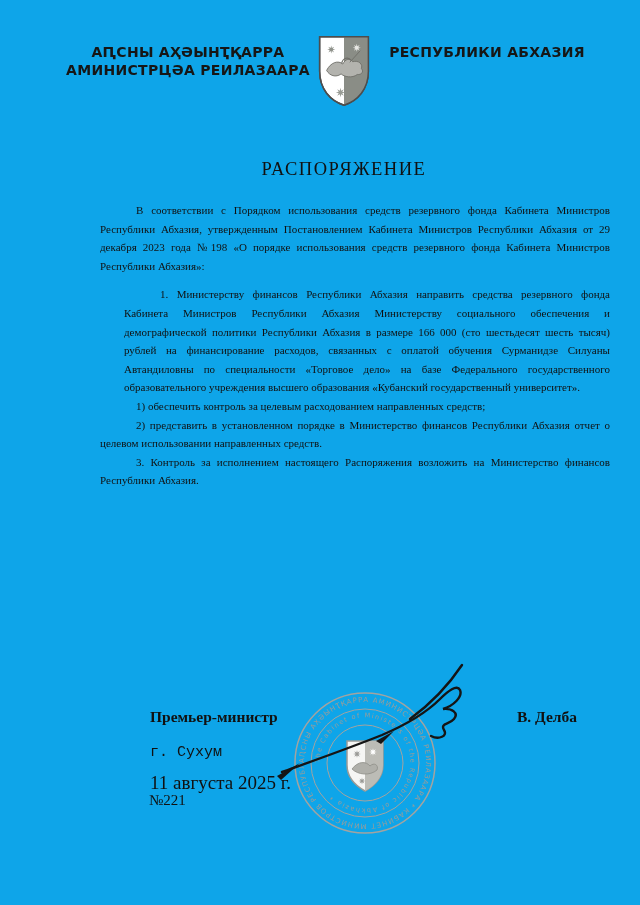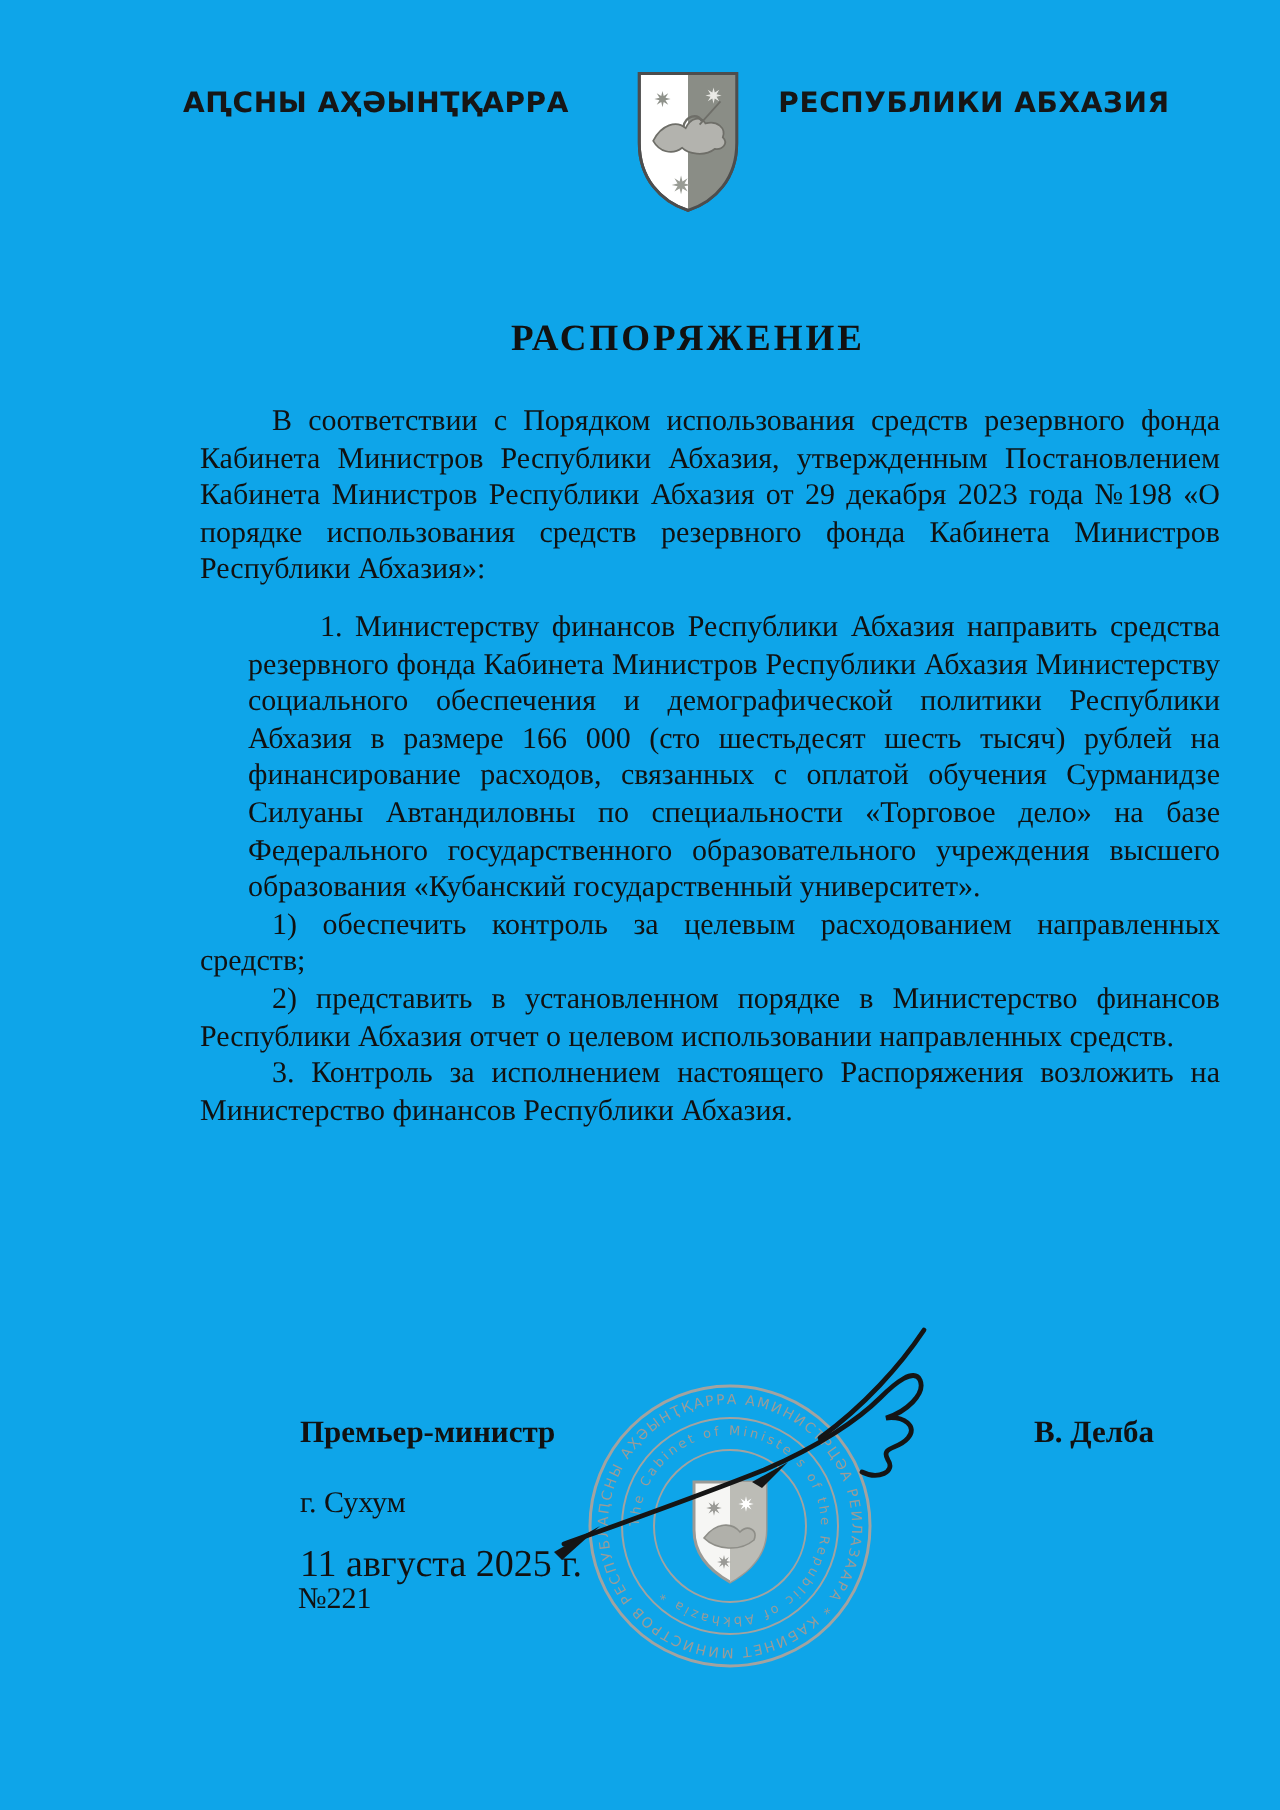--- a/index.html
+++ b/index.html
@@ -25,58 +25,59 @@
     color:#161616;
   }
   .org-left  { width:252px; margin-left:62px; }
   .emblem    { width:60px; text-align:center; }
   .org-right { width:226px; }
   
   .doc-title {
     margin:46px 0 0 0;
     text-align:center;
     font-size:18.5px;
-    font-weight:bold;
+    font-weight:normal;
     letter-spacing:1.5px;
     padding-left:48px;
   }
   .doc-subtitle {
     margin-top:13px;
     text-align:center;
     font-weight:bold;
     font-size:15.5px;
     line-height:19px;
   }
   
   .doc-body {
     margin:21px 30px 0 100px;
-    font-size:15px;
+    font-size:11px;
     line-height:18.6px;
     text-align:justify;
   }
   .para { margin:0; text-indent:36px; }
   .para.gap-top { margin-top:10px;margin-left:24px; }
   
   .sig-label  { position:absolute; left:150px; top:708px; font-weight:bold; font-size:15.5px; }
   .sig-name   { position:absolute; left:517px; top:708px; font-weight:bold; font-size:15.5px; }
-  .sig-city   { position:absolute; left:150px; top:744px; font-size:15px; }
+  .sig-city   { position:absolute; left:150px; top:744px; font-size:15px;font-family:Liberation Mono, monospace; }
   .sig-date   { position:absolute; left:150px; top:772px; font-size:19px; }
   .sig-number { position:absolute; left:149px; top:792px; font-size:15px; }
   .seal-wrap  { position:absolute; left:262px; top:653px; width:220px; height:198px; }
   .ringtext   { font-family:"DejaVu Sans", sans-serif; font-size:7px;   fill:#9c9c98; letter-spacing:1px; }
   .ringtext2  { font-family:"DejaVu Sans", sans-serif; font-size:6.5px; fill:#9c9c98; letter-spacing:1.4px; }
 </style>
 </head>
 <body>
 
 <div class="page">
 
   <div class="doc-header">
     <div class="org org-left">
       <div>АԤСНЫ АҲӘЫНҬҚАРРА</div>
+      <div>АМИНИСТРЦӘА РЕИЛАЗААРА</div>
     </div>
     <div class="emblem">
       <svg viewBox="0 0 100 130" width="58" height="76" aria-hidden="true">
         <defs>
           <path id="star8" d="M7,0 L2.59,1.07 L4.95,4.95 L1.07,2.59 L0,7 L-1.07,2.59 L-4.95,4.95 L-2.59,1.07 L-7,0 L-2.59,-1.07 L-4.95,-4.95 L-1.07,-2.59 L0,-7 L1.07,-2.59 L4.95,-4.95 L2.59,-1.07 Z"></path>
         </defs>
         <path d="M8,6 H92 V66 C92,96 74,116 50,124 C26,116 8,96 8,66 Z" fill="#ffffff" stroke="#4d4d4d" stroke-width="2.5"></path>
         <path d="M50,6 H92 V66 C92,96 74,116 50,124 Z" fill="#8a8d86"></path>
         <path d="M8,6 H92 V66 C92,96 74,116 50,124 C26,116 8,96 8,66 Z" fill="none" stroke="#4d4d4d" stroke-width="2.5"></path>
         <use href="#star8" transform="translate(28,28)" fill="#8f928b"></use>

